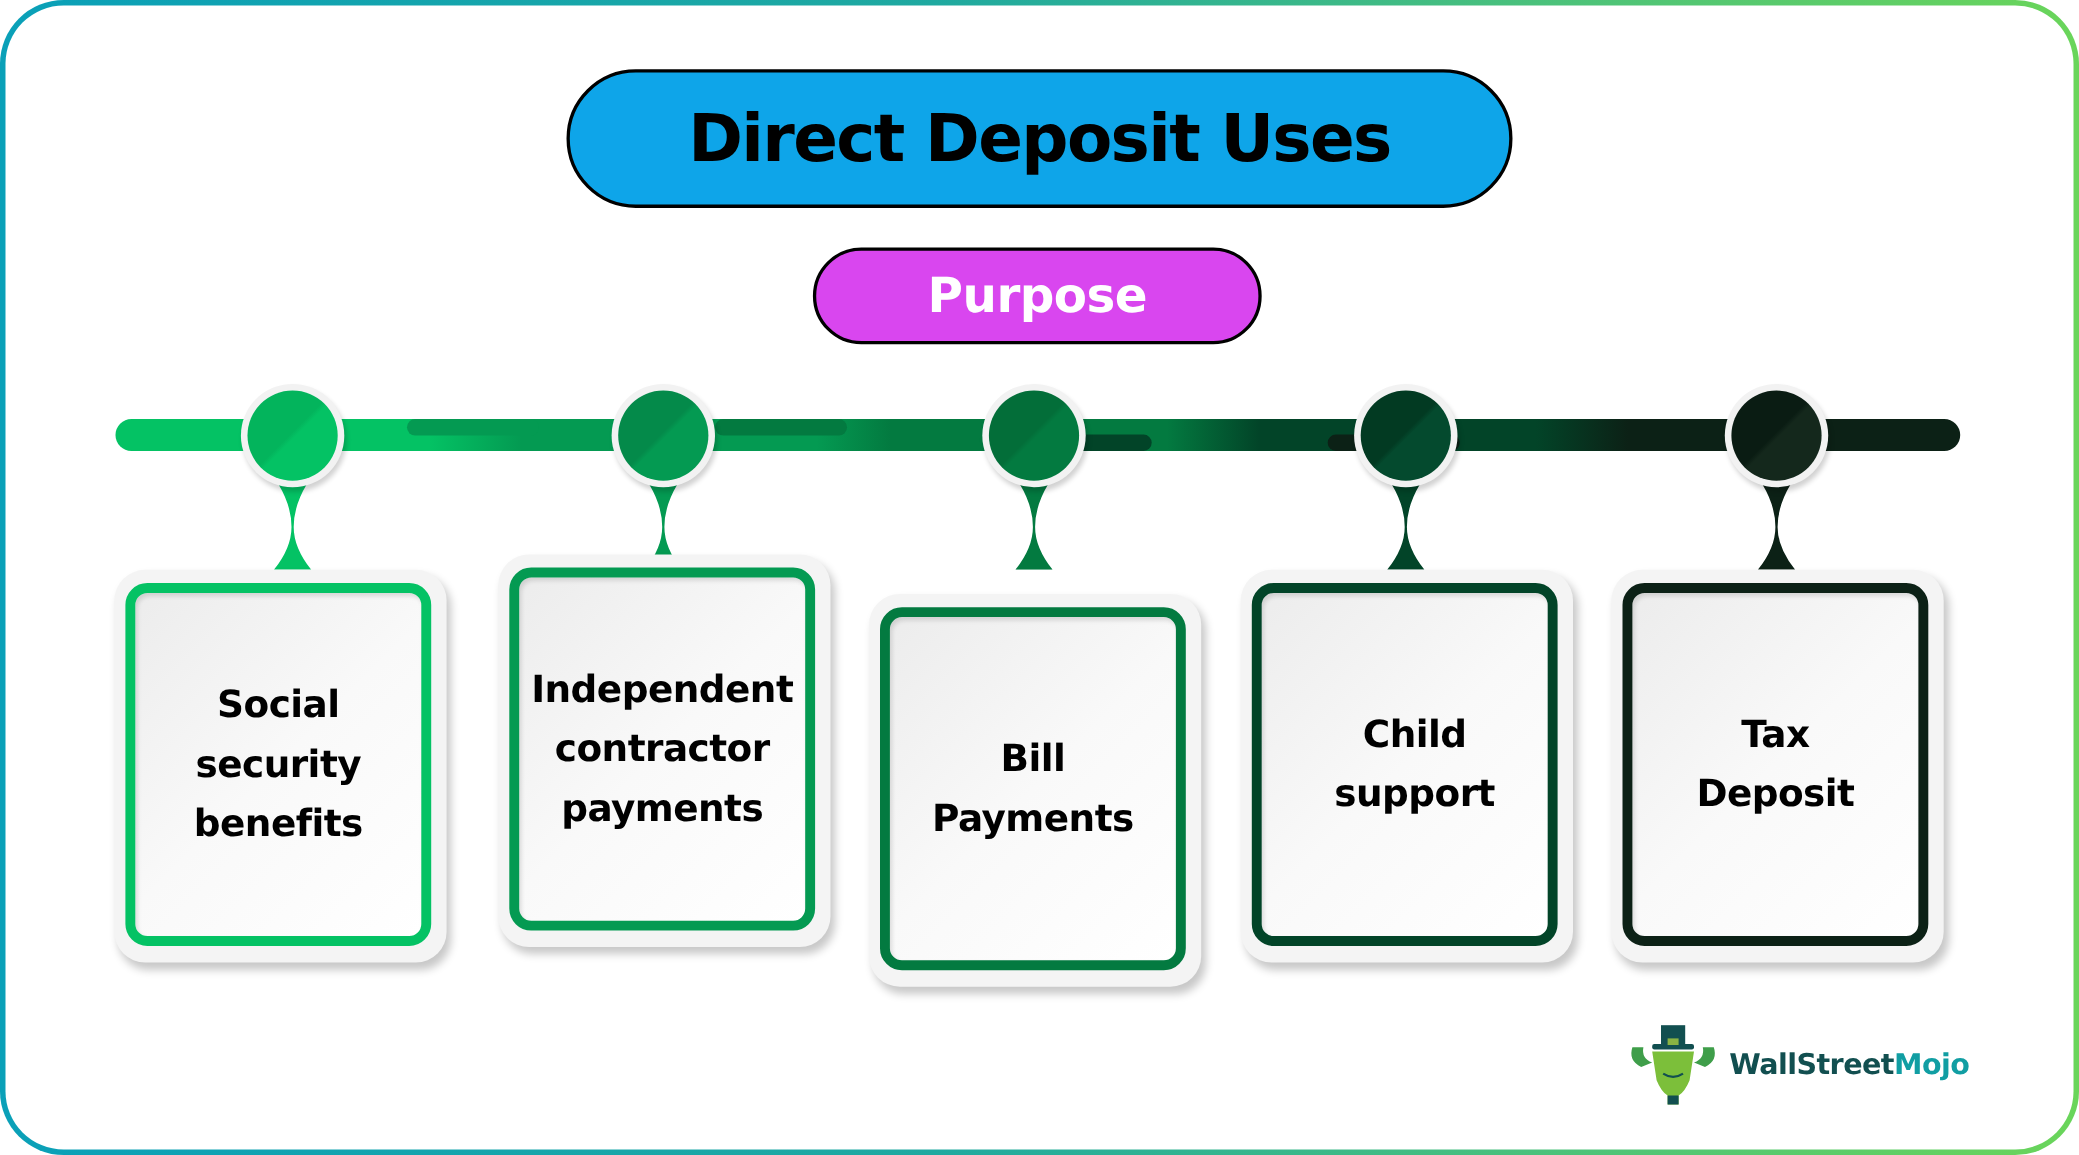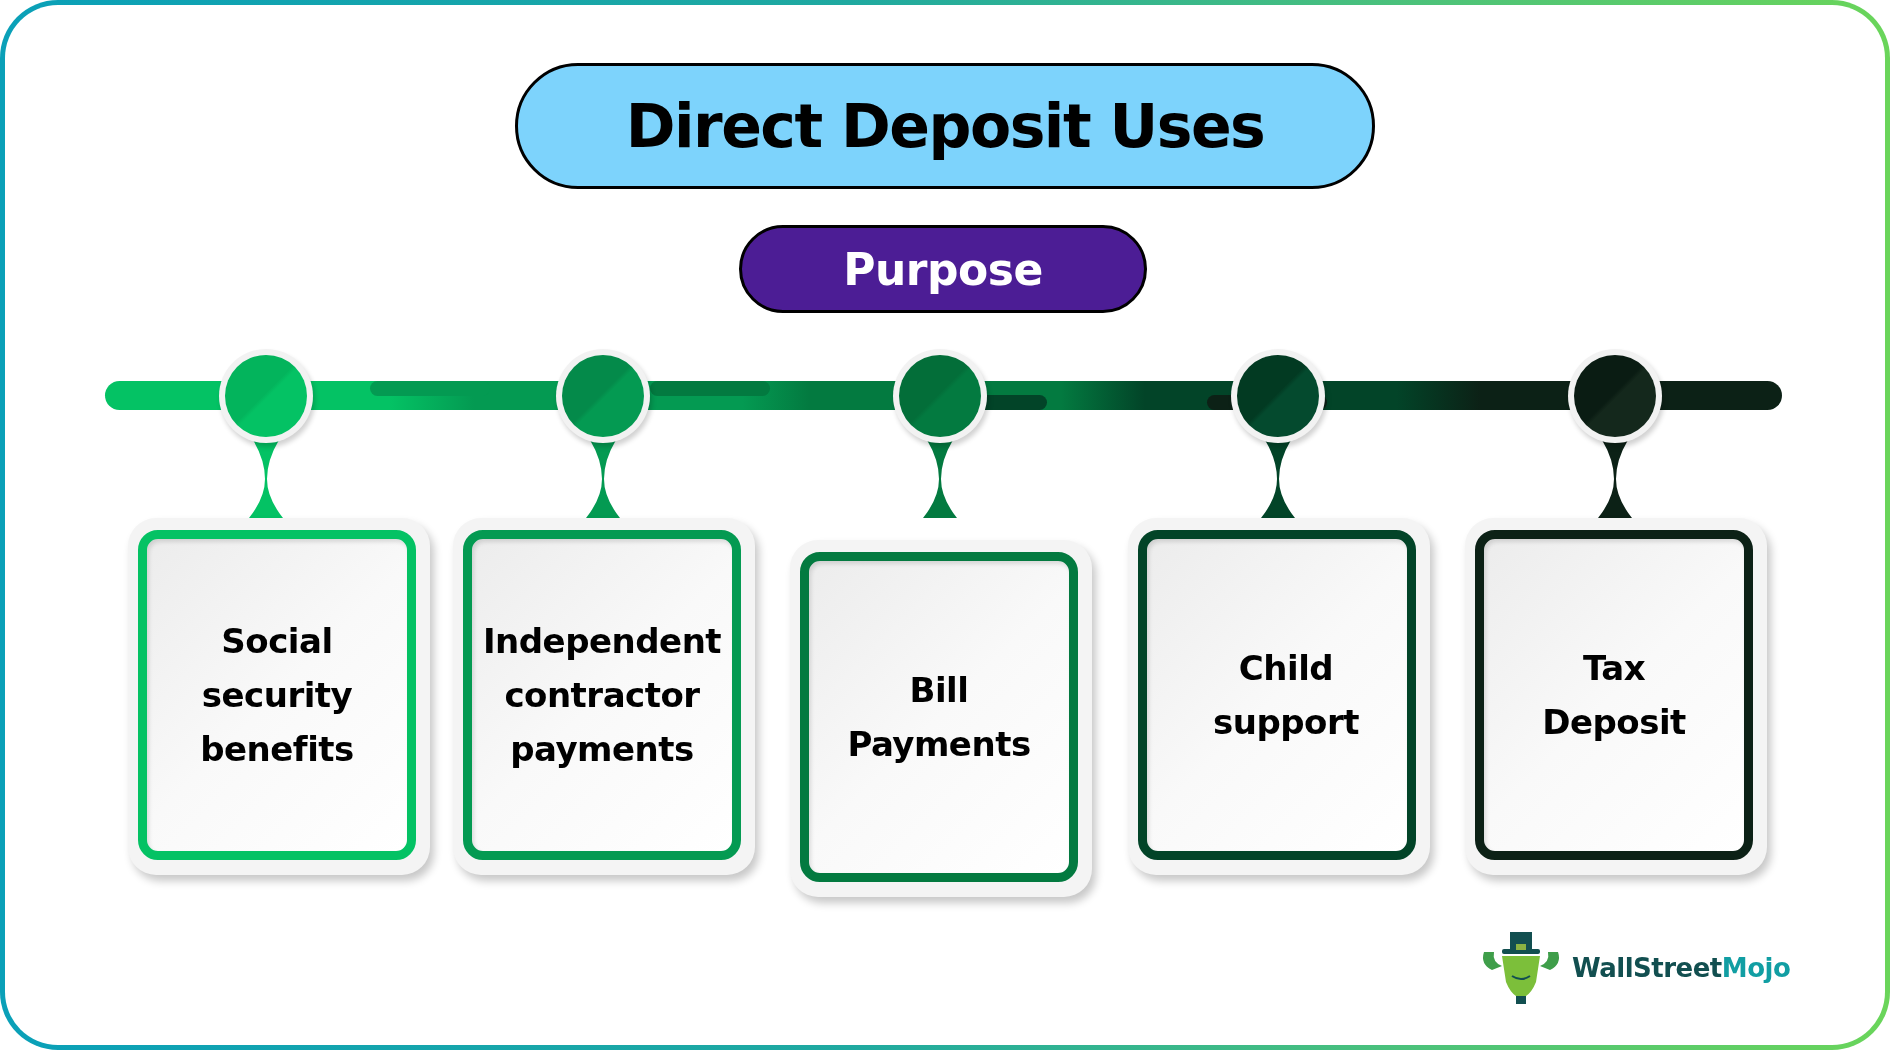--- a/index.html
+++ b/index.html
@@ -13,31 +13,31 @@
       background: linear-gradient(90deg, #0aa0b8 0%, #1fa9a0 45%, #4cc27a 75%, #6ad55a 100%);
     }
     .frame-inner {
       width: 100%; height: 100%;
       background: #ffffff;
       border-radius: 53px;
     }
 
     .title-pill {
       position: absolute; left: 515px; top: 63px; width: 860px; height: 126px;
-      border: 3px solid #000; border-radius: 63px; background: #7dd3fc;
+      border: 3px solid #000; border-radius: 63px; background: #0ea5e9;
       display: flex; align-items: center; justify-content: center;
     }
     .title-text {
       font-family: "DejaVu Sans", sans-serif; font-weight: bold;
       font-size: 60px; color: #000; letter-spacing: -1.5px;
     }
 
     .purpose-pill {
       position: absolute; left: 739px; top: 225px; width: 408px; height: 88px;
-      border: 3px solid #000; border-radius: 44px; background: #4c1d95;
+      border: 3px solid #000; border-radius: 44px; background: #d946ef;
       display: flex; align-items: center; justify-content: center;
     }
     .purpose-text {
       font-family: "DejaVu Sans", sans-serif; font-weight: bold;
       font-size: 44px; color: #ffffff; letter-spacing: -0.5px;
     }
 
     .timeline-bar {
       position: absolute; left: 105px; top: 381px; width: 1677px; height: 29px;
       border-radius: 15px; overflow: hidden;
@@ -144,28 +144,28 @@
 <div class="node" style="left:893px; top:349px;">
   <div class="node-core" style="background:linear-gradient(135deg,#036e39 0%,#036e39 48%,#037a40 52%,#037a40 100%);"></div>
 </div>
 <div class="node" style="left:1231px; top:349px;">
   <div class="node-core" style="background:linear-gradient(135deg,#023a22 0%,#023a22 48%,#044a2e 52%,#044a2e 100%);"></div>
 </div>
 <div class="node" style="left:1568px; top:349px;">
   <div class="node-core" style="background:linear-gradient(135deg,#0a1c13 0%,#0a1c13 48%,#14281c 52%,#14281c 100%);"></div>
 </div>
 
-<div class="card-outer" style="left:128px; top:518px;">
+<div class="card-outer" style="left:104px; top:518px;">
   <div class="card-inner" style="border-color:#04c264;">
     <span class="card-text">Social
 security
 benefits</span>
   </div>
 </div>
-<div class="card-outer" style="left:453px; top:518px;">
+<div class="card-outer" style="left:453px; top:504px;">
   <div class="card-inner" style="border-color:#049a52;">
     <span class="card-text">Independent
 contractor
 payments</span>
   </div>
 </div>
 <div class="card-outer" style="left:790px; top:540px;">
   <div class="card-inner" style="border-color:#037a40;">
     <span class="card-text">Bill
 Payments</span>

